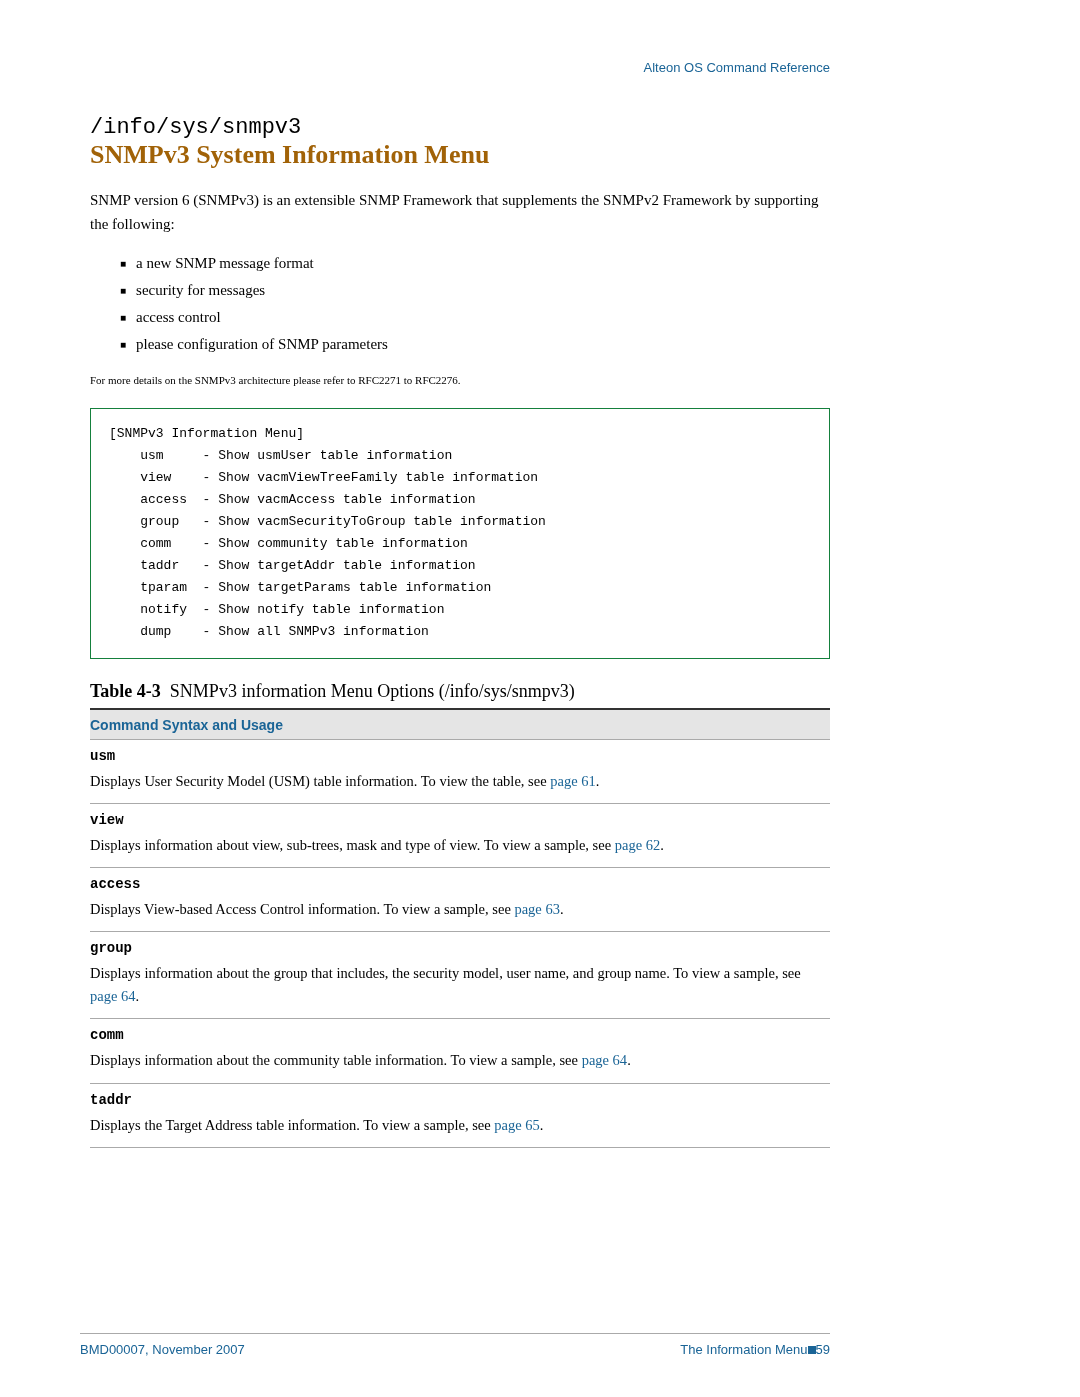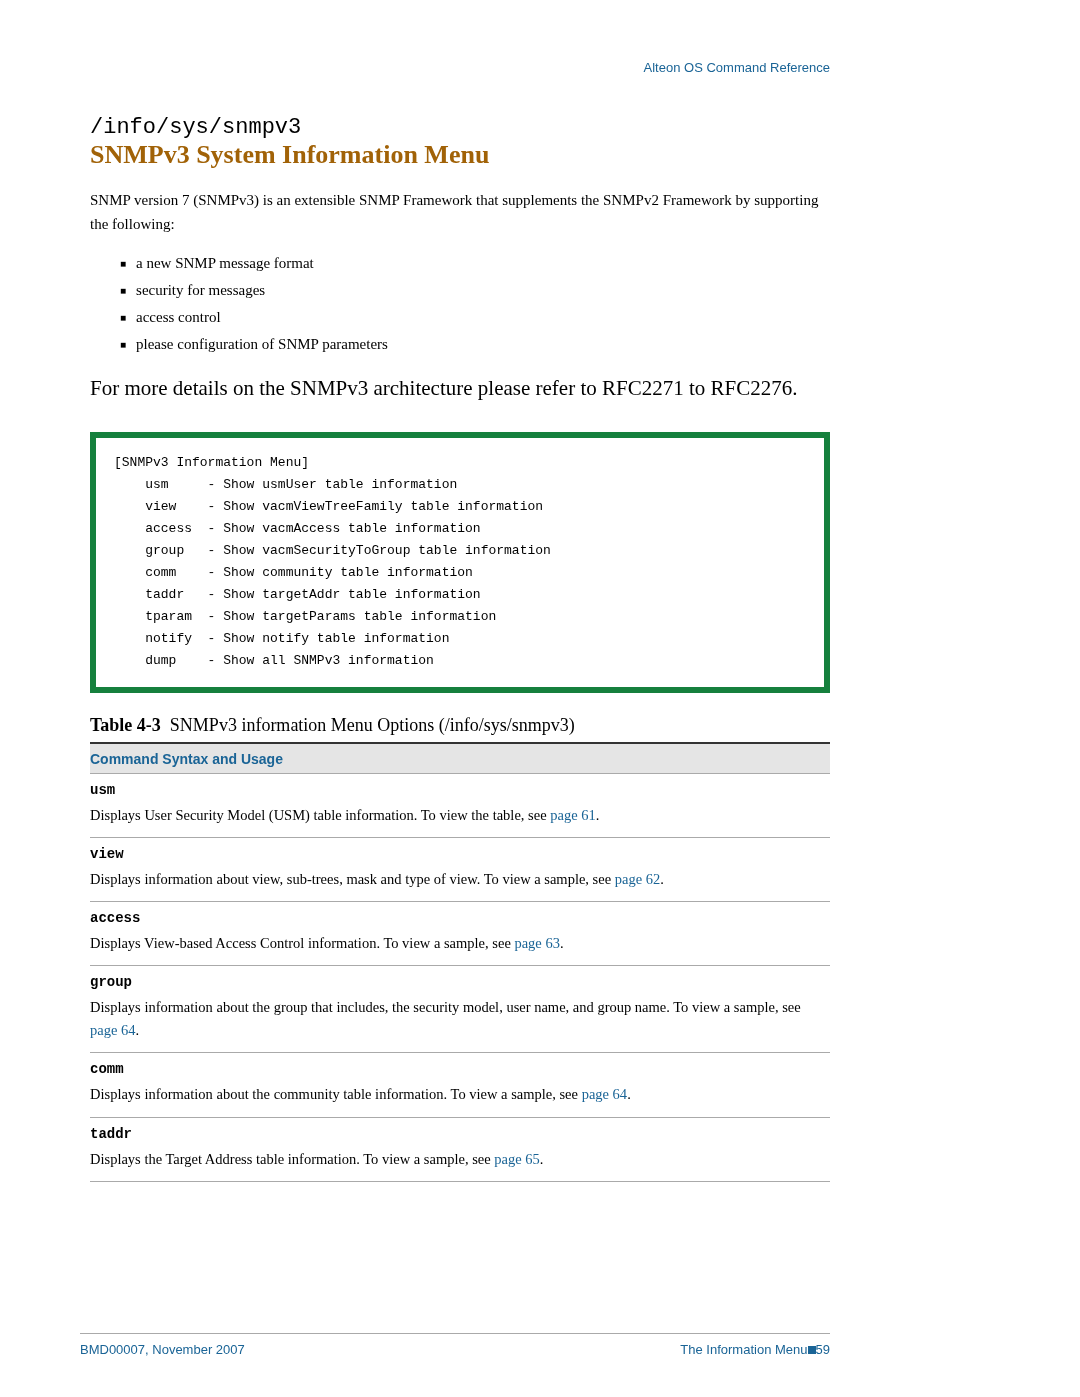--- a/index.html
+++ b/index.html
@@ -60,27 +60,27 @@
       align-items: flex-start;
       gap: 10px;
     }
     .bullet-list li::before {
       content: '■';
       font-size: 10px;
       margin-top: 5px;
       flex-shrink: 0;
     }
     .ref-para {
-      font-size: 21px;
+      font-size: 11px;
       line-height: 1.6;
-      margin-bottom: 26px;
+      margin-bottom: 18px;
       max-width: 820px;
     }
     .code-box {
-      border: 6px solid #15803d;
+      border: 1px solid #15803d;
       padding: 14px 18px;
       font-family: 'Courier New', Courier, monospace;
       font-size: 13px;
       line-height: 1.7;
       background: #fff;
       margin-bottom: 22px;
       max-width: 820px;
     }
     .table-caption {
       font-size: 18px;
@@ -169,21 +169,21 @@
 
   <div class="header">
     <span class="header-title">Alteon OS  Command Reference</span>
   </div>
 
   <div style="margin-bottom: 16px;">
     <span class="section-title-code">/info/sys/snmpv3</span>
     <span class="section-title-text">SNMPv3 System Information Menu</span>
   </div>
 
-  <p class="intro-para">SNMP version 7 (SNMPv3) is an extensible SNMP Framework that supplements the SNMPv2 Framework by supporting the following:</p>
+  <p class="intro-para">SNMP version 6 (SNMPv3) is an extensible SNMP Framework that supplements the SNMPv2 Framework by supporting the following:</p>
 
   <ul class="bullet-list">
     <li>
         <span>a new SNMP message format</span>
       </li>
     <li>
         <span>security for messages</span>
       </li>
     <li>
         <span>access control</span>

